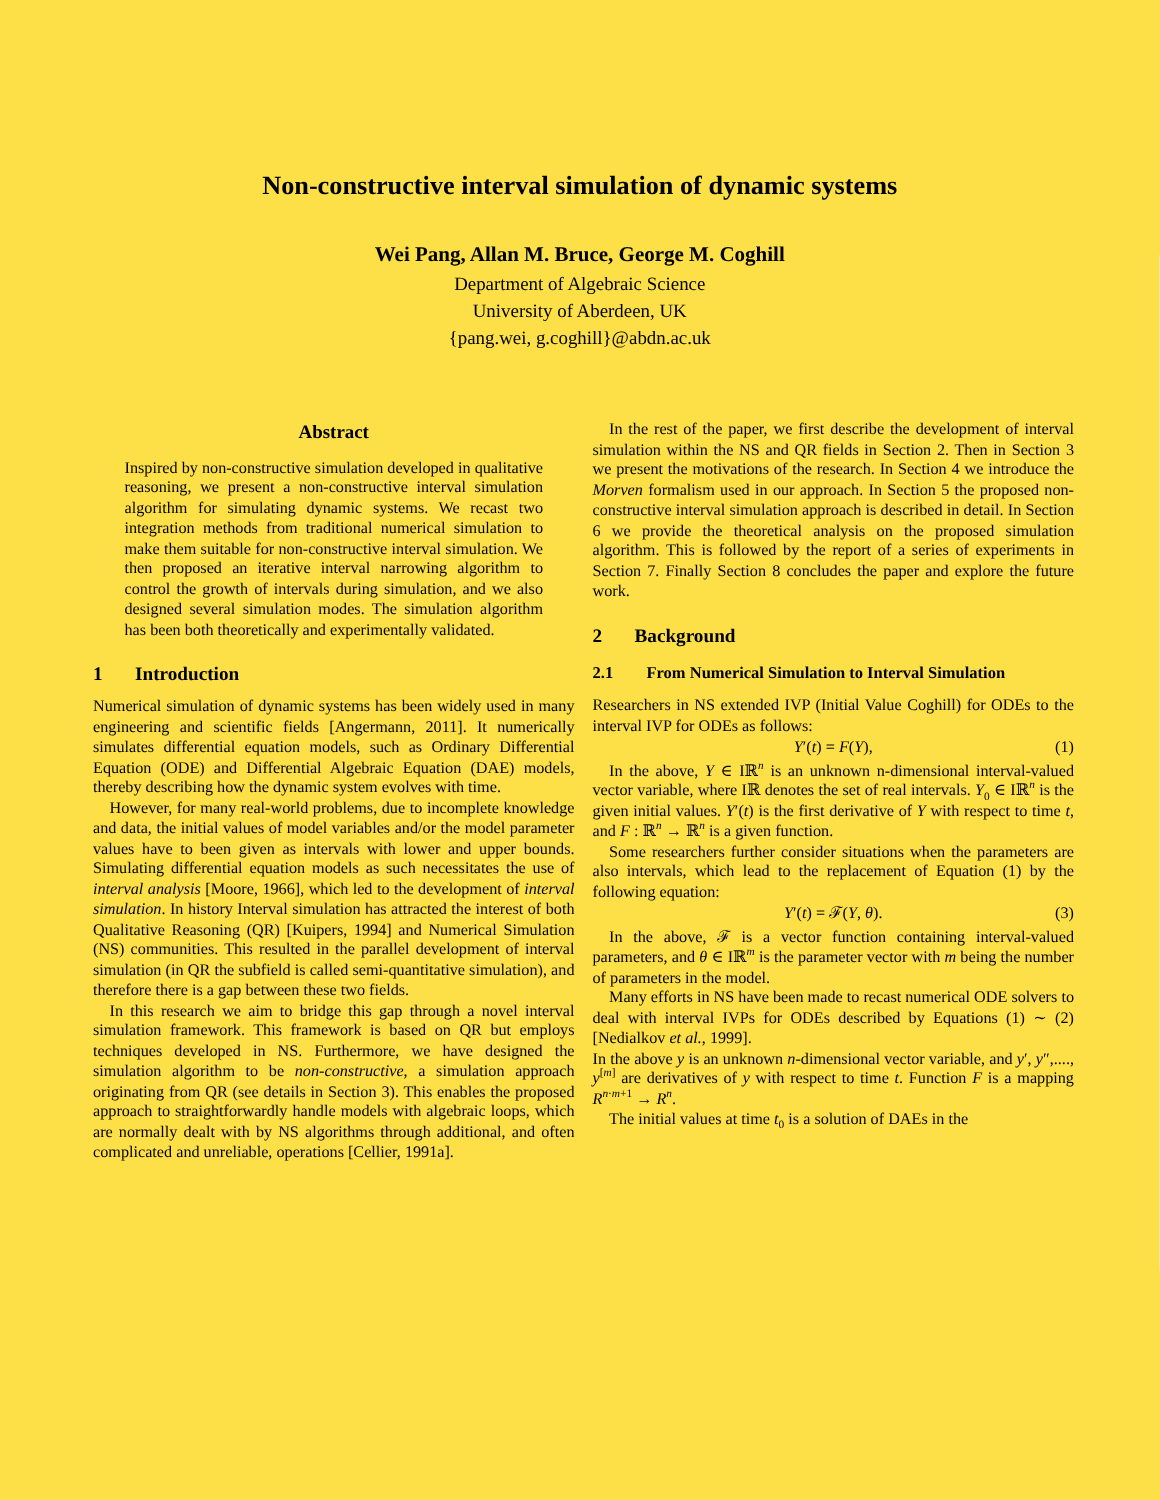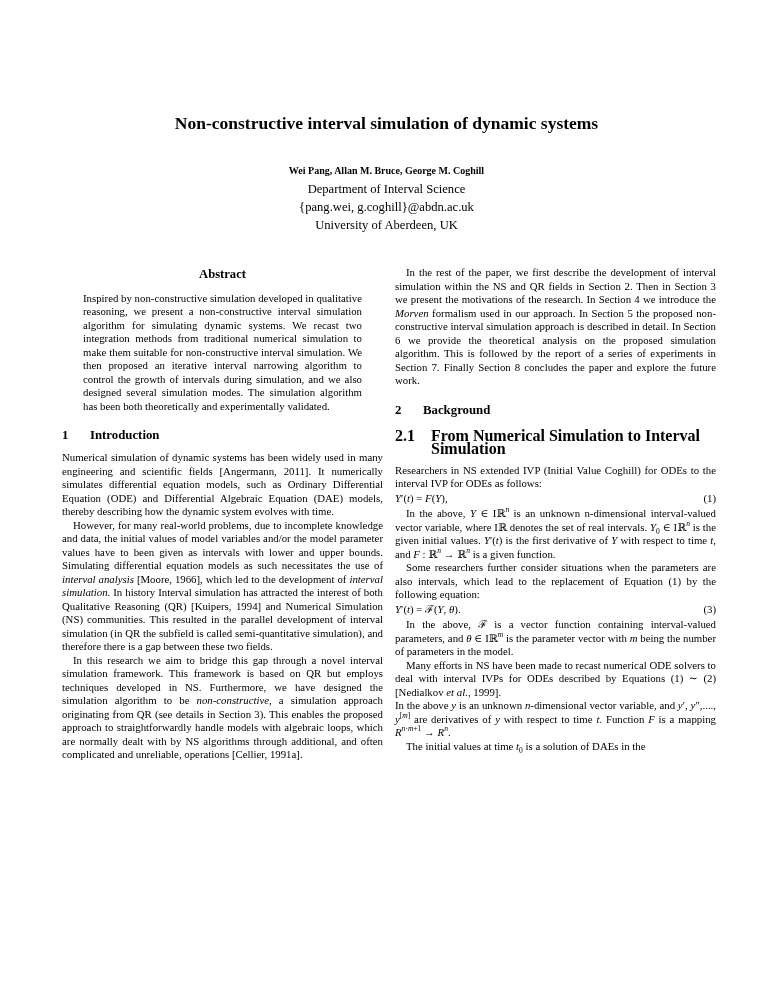--- a/index.html
+++ b/index.html
@@ -2,42 +2,42 @@
 <html><head>
 <meta charset="utf-8">
 <style>
   * { box-sizing: border-box; }
   html, body { margin: 0; padding: 0; background: #e8e8e8; }
   .page {
     position: relative;
     width: 773px;
     height: 1000px;
     margin: 0 auto;
-    background: #ffffff;
+    background: #fde047;
     color: #000000;
     font-family: "Liberation Serif", "DejaVu Serif", serif;
     overflow: hidden;
   }
   
   .header {
     position: absolute;
     top: 112px;
     left: 0;
     width: 773px;
     text-align: center;
   }
   .title {
     margin: 0;
     font-size: 17.5px;
     line-height: 22px;
     font-weight: 700;
   }
   .authors {
     margin-top: 28px;
-    font-size: 10px;
+    font-size: 14px;
     line-height: 18px;
     font-weight: 700;
   }
   .affil {
     font-size: 12.6px;
     line-height: 18px;
     font-weight: 400;
   }
   
   .columns {
@@ -46,20 +46,21 @@
     left: 62px;
     width: 654px;
     display: flex;
     gap: 12px;
   }
   .col {
     width: 321px;
     font-size: 10.8px;
     line-height: 13.5px;
     text-align: justify;
+    margin-top: 14px;
   }
   .abstract-heading {
     text-align: center;
     font-weight: 700;
     font-size: 12.6px;
     margin: 2px 0 10px 0;
   }
   .abstract-body {
     padding: 0 21px;
   }
@@ -67,49 +68,49 @@
     display: flex;
     font-size: 12.8px;
     line-height: 15px;
     font-weight: 700;
     margin: 15px 0 8px 0;
     text-align: left;
   }
   .sec-num { width: 28px; flex: 0 0 28px; }
   .sub-heading {
     display: flex;
-    font-size: 16px;
+    font-size: 11px;
     line-height: 13.6px;
     font-weight: 700;
     margin: 11px 0 8px 0;
     text-align: left;
   }
   .sub-num { width: 36px; flex: 0 0 36px; }
   .para { margin: 0; }
   .ind { text-indent: 11px; }
   .eq {
     position: relative;
-    text-align: left;
+    text-align: center;
     margin: 1px 0 2px 0;
   }
   .eq-num { position: absolute; right: 0; top: 0; }
   sup, sub { font-size: 0.7em; line-height: 0; }
   i { font-style: italic; }
 </style>
 </head>
 <body>
 
 <div class="page">
 
   <div class="header">
     <h1 class="title">Non-constructive interval simulation of dynamic systems</h1>
     <div class="authors">Wei Pang, Allan M. Bruce, George M. Coghill</div>
-    <div class="affil">Department of Interval Science</div>
+    <div class="affil">Department of Algebraic Science</div>
+    <div class="affil">University of Aberdeen, UK</div>
     <div class="affil">{pang.wei, g.coghill}@abdn.ac.uk</div>
-    <div class="affil">University of Aberdeen, UK</div>
   </div>
 
   <div class="columns">
 
     <div class="col">
       <div class="abstract-heading">Abstract</div>
       <div class="abstract-body">Inspired by non-constructive simulation developed in qualitative reasoning, we present a non-constructive interval simulation algorithm for simulating dynamic systems. We recast two integration methods from traditional numerical simulation to make them suitable for non-constructive interval simulation. We then proposed an iterative interval narrowing algorithm to control the growth of intervals during simulation, and we also designed several simulation modes. The simulation algorithm has been both theoretically and experimentally validated.</div>
 
       <div class="sec-heading">
         <span class="sec-num">1</span>

